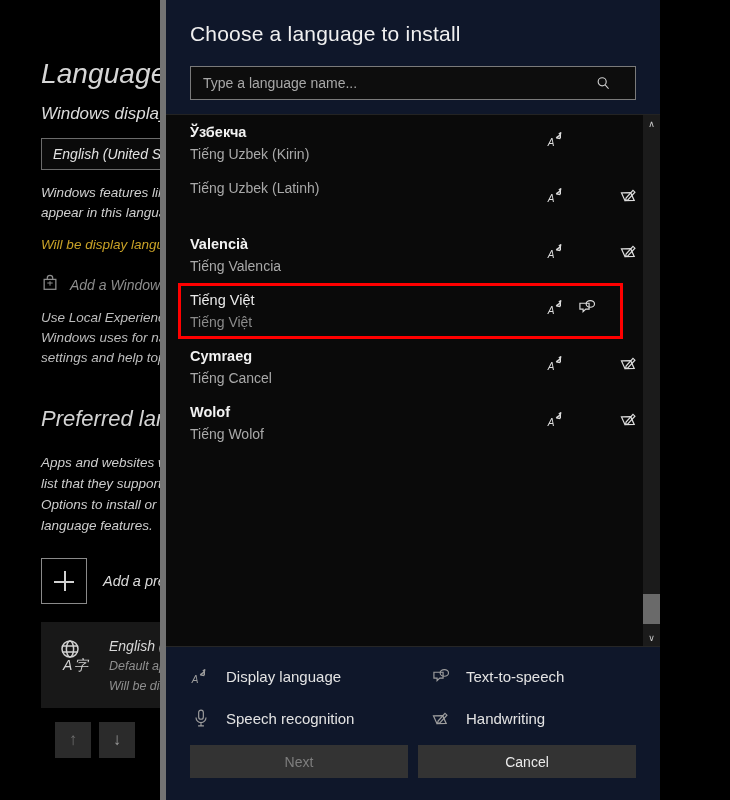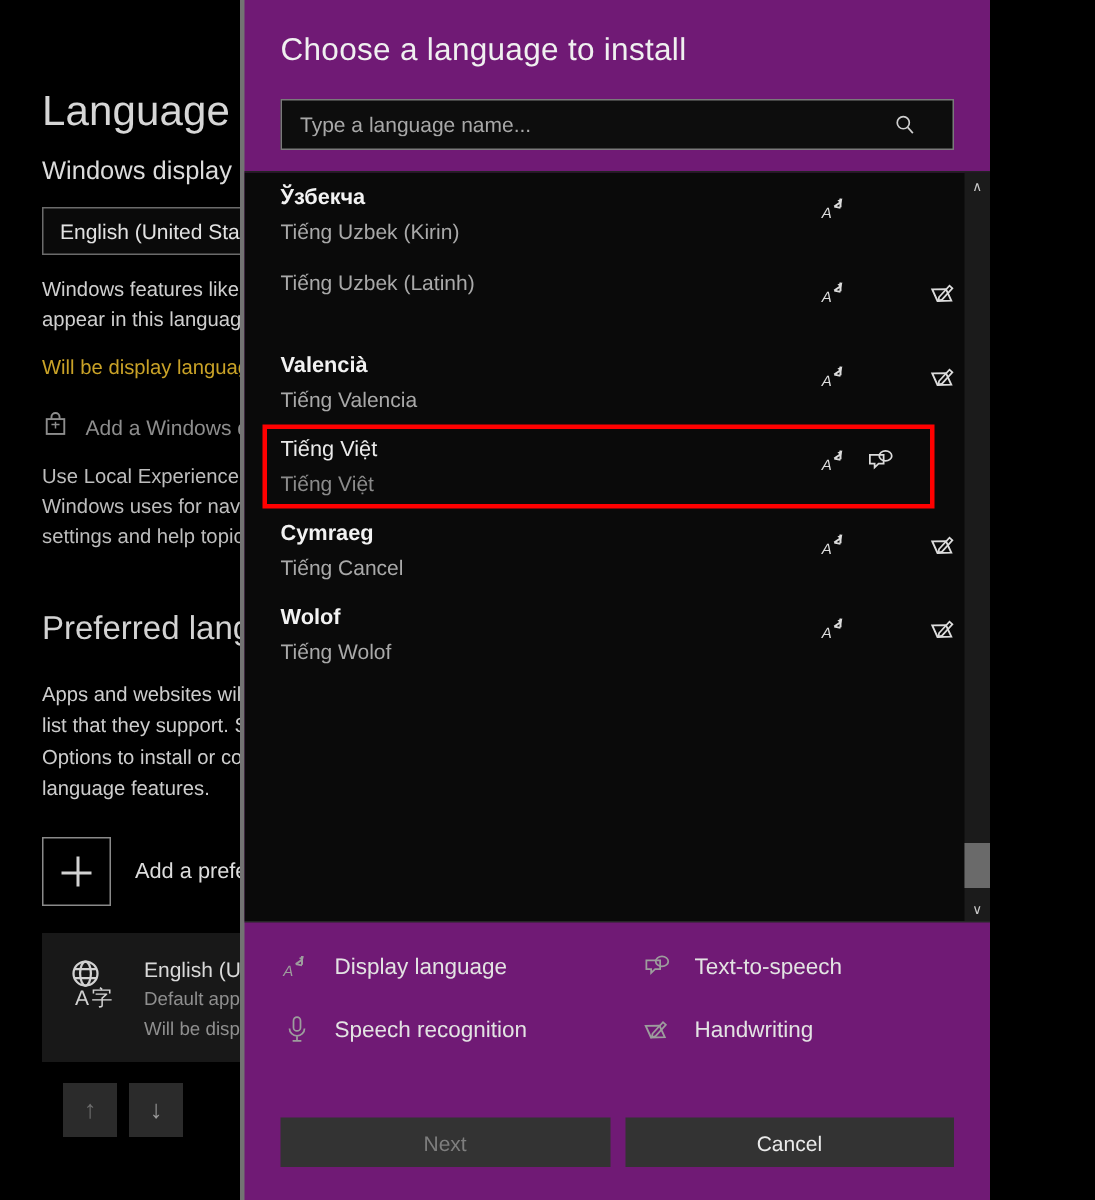--- a/index.html
+++ b/index.html
@@ -16,26 +16,27 @@
   #root {
     position: relative;
     width: 730px;
     height: 800px;
     background: #000000;
   }
 
   
   .bg-page {
     position: absolute;
-    left: 0; top: 0;
+    left: 13px; top: 0;
     width: 175px;
     height: 800px;
     background: #000000;
     overflow: hidden;
     color: #d8d8d8;
+    font-style: italic;
   }
   .bg-inner {
     position: absolute;
     left: 28px;
     top: 0;
     width: 460px;   
   }
 
   .bg-h1 {
     font-size: 28px;
@@ -156,24 +157,24 @@
   }
   .bg-arrow-btn.dim { color: #6e6e6e; }
 
   
   .dialog {
     position: absolute;
     left: 160px;
     top: 0;
     width: 500px;
     height: 800px;
-    background: #701a75;
+    background: #0f172a;
     display: flex;
     flex-direction: column;
-    border-left: 3px solid #737373;
+    border-left: 6px solid #737373;
   }
 
   .dlg-head { padding: 22px 24px 0 24px; flex: none; }
   .dlg-title {
     font-size: 21px;
     font-weight: 400;
     color: #f0f0f0;
     letter-spacing: 0.2px;
   }
 
@@ -315,21 +316,20 @@
     color: #9d9d9d;
     flex: none;
   }
 
   
   .dlg-foot {
     flex: none;
     padding: 0 24px 22px 24px;
     display: flex;
     gap: 10px;
-    margin-top: 32px;
   }
   .btn {
     flex: 1;
     height: 33px;
     background: #333333;
     border: 0;
     color: #eaeaea;
     font-family: "Liberation Sans", sans-serif;
     font-size: 14px;
     cursor: pointer;

